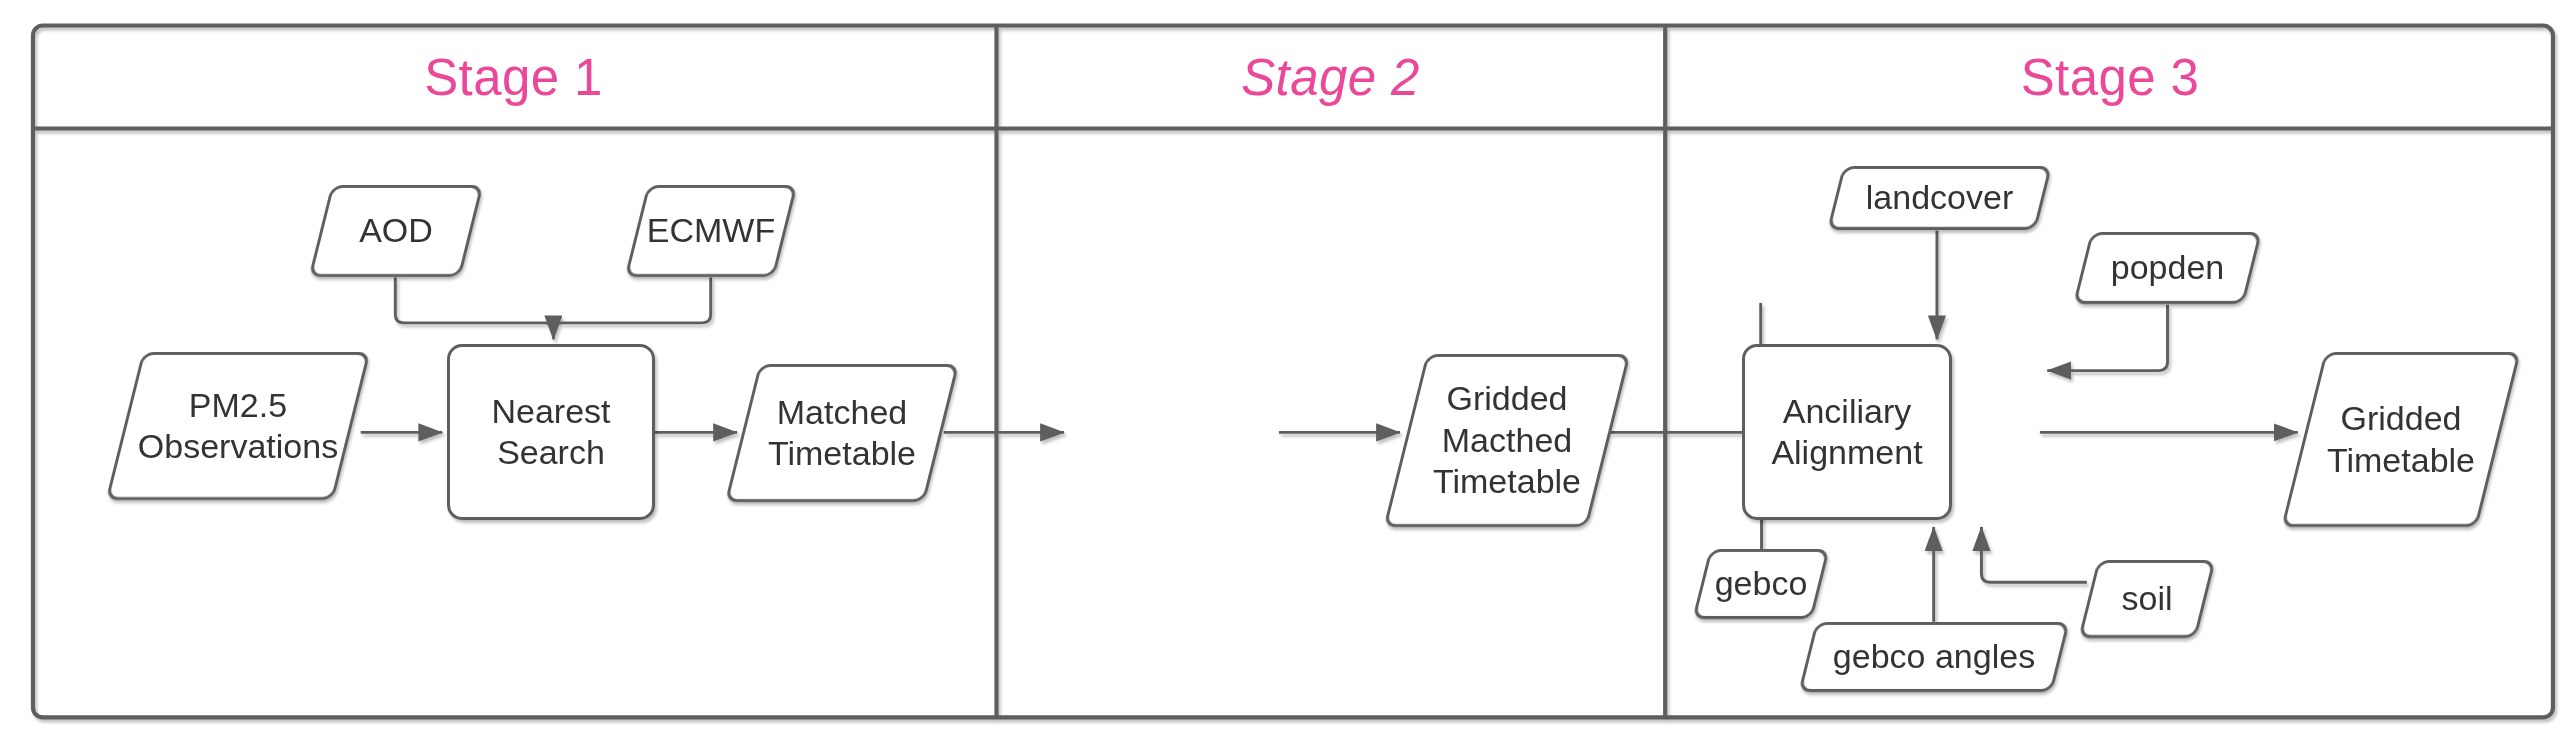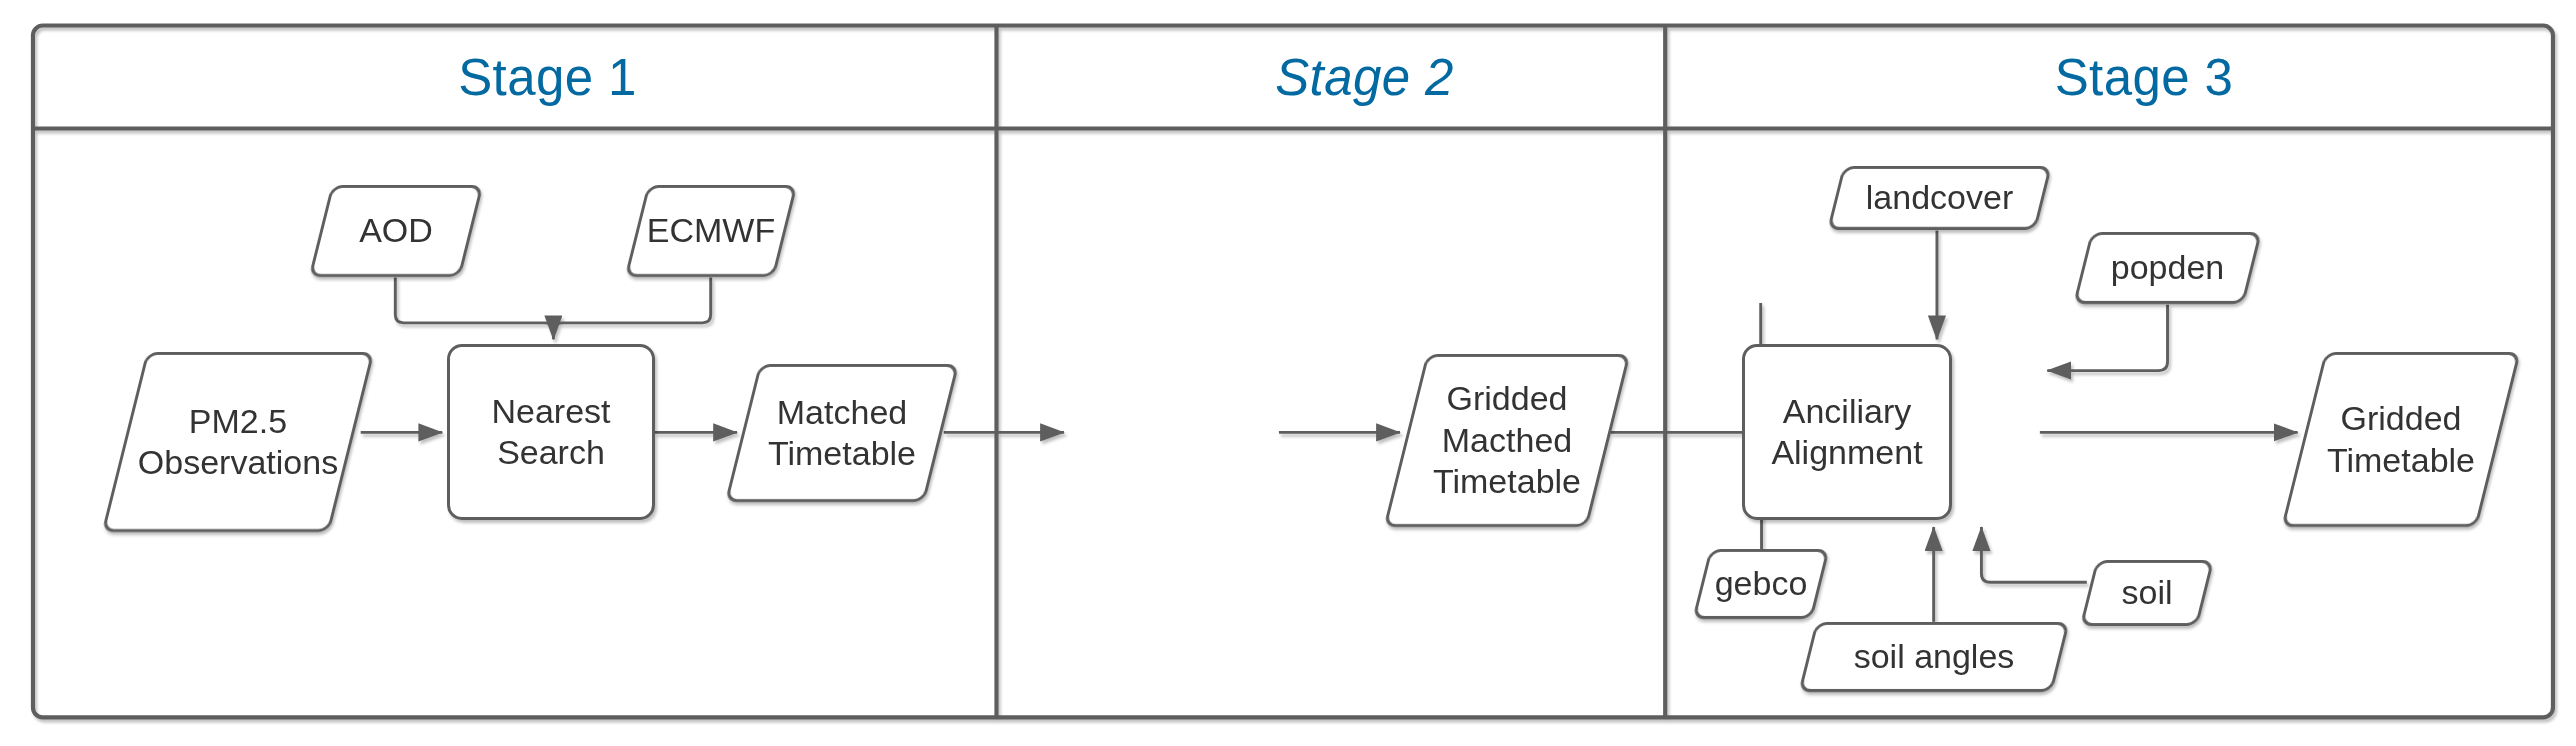--- a/index.html
+++ b/index.html
@@ -7,51 +7,51 @@
     position:relative;
     width:2576px;height:747px;
     background:#ffffff;
     font-family:"Liberation Sans", sans-serif;
     overflow:hidden;
   }
   svg.layer{position:absolute;left:0;top:0;width:2576px;height:747px;
     filter:drop-shadow(2.5px 3.3px 1.6px rgba(0,0,0,0.25));}
   .stage-header{
     position:absolute;display:flex;align-items:center;justify-content:center;
-    font-size:51px;color:#0369a1;letter-spacing:0.4px;margin-left:34px;
+    font-size:51px;color:#ec4899;letter-spacing:0.4px;
   }
   .node{position:absolute;}
   .node .shape{
     position:absolute;left:0;top:0;right:0;bottom:0;
     background:#ffffff;border:3.3px solid #5e5e5e;
     filter:drop-shadow(2.5px 3.3px 1.6px rgba(0,0,0,0.25));
   }
   .node.process .shape{border-radius:15px;}
   .node.para .shape{border-radius:11.5px;transform:skewX(-14deg);}
   .node .label{
     position:absolute;left:0;top:0;right:0;bottom:0;
     display:flex;align-items:center;justify-content:center;
     text-align:center;font-size:34px;line-height:1.22;color:#333333;
     white-space:pre-line;
   }
   
   #n-aod      {left:320px; top:185px; width:152px; height:92px;}
   #n-ecmwf    {left:636px; top:185px; width:150px; height:92px;}
-  #n-pm25     {left:124px; top:352px; width:228px; height:180px;}
+  #n-pm25     {left:124px; top:352px; width:228px; height:148px;}
   #n-ns       {left:447px; top:344px; width:208px; height:176px;}
   #n-matched  {left:742px; top:364px; width:200px; height:138px;}
   #n-gridding {left:1068px;top:346px; width:211px; height:175px;}
   #n-gmt      {left:1405px;top:354px; width:204px; height:173px;}
   #n-glim     {left:1700px;top:232px; width:122px; height:71px;}
   #n-landcover{left:1835px;top:166px; width:209px; height:64px;}
   #n-popden   {left:2082px;top:232px; width:171px; height:72px;}
   #n-anc      {left:1742px;top:344px; width:210px; height:176px;}
   #n-gebco    {left:1701px;top:549px; width:120px; height:70px;}
   #n-solar    {left:1807px;top:622px; width:254px; height:70px;}
-  #n-soil     {left:2088px;top:560px; width:118px; height:66px;}
+  #n-soil     {left:2088px;top:560px; width:118px; height:78px;}
   #n-gt       {left:2303px;top:352px; width:196px; height:175px;}
   
   #h-stage1{left:31px;  top:25.5px; width:965px;height:103px;}
   #h-stage2{left:996px;top:25.5px; width:669px; height:103px;font-style:italic;}
   #h-stage3{left:1583px;top:25.5px; width:1054px;height:103px;}
 </style>
 </head>
 <body>
 
 <div id="canvas">
@@ -135,21 +135,21 @@
     <div class="shape"></div>
     <div class="label">Anciliary
 Alignment</div>
   </div>
   <div class="node para" id="n-gebco">
     <div class="shape"></div>
     <div class="label">gebco</div>
   </div>
   <div class="node para" id="n-solar">
     <div class="shape"></div>
-    <div class="label">soil angles</div>
+    <div class="label">gebco angles</div>
   </div>
   <div class="node para" id="n-soil">
     <div class="shape"></div>
     <div class="label">soil</div>
   </div>
   <div class="node para" id="n-gt">
     <div class="shape"></div>
     <div class="label">Gridded
 Timetable</div>
   </div>

